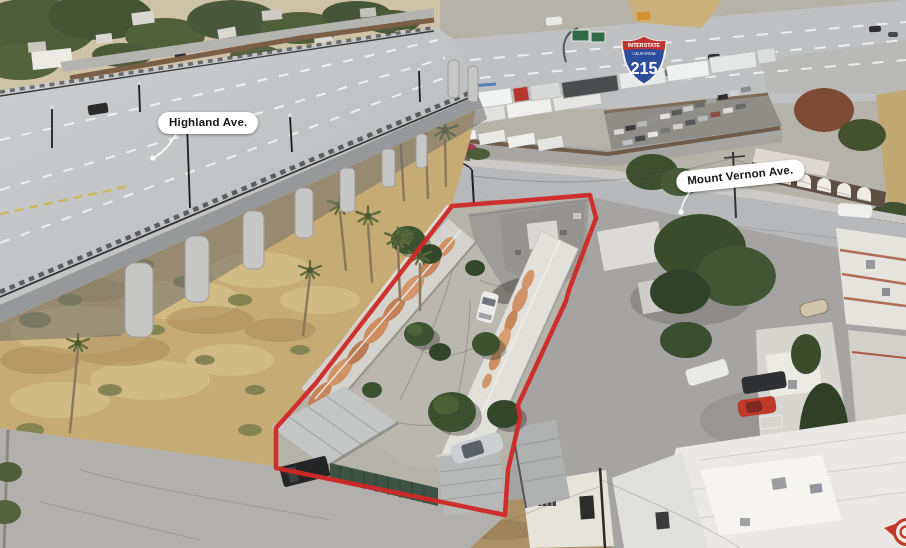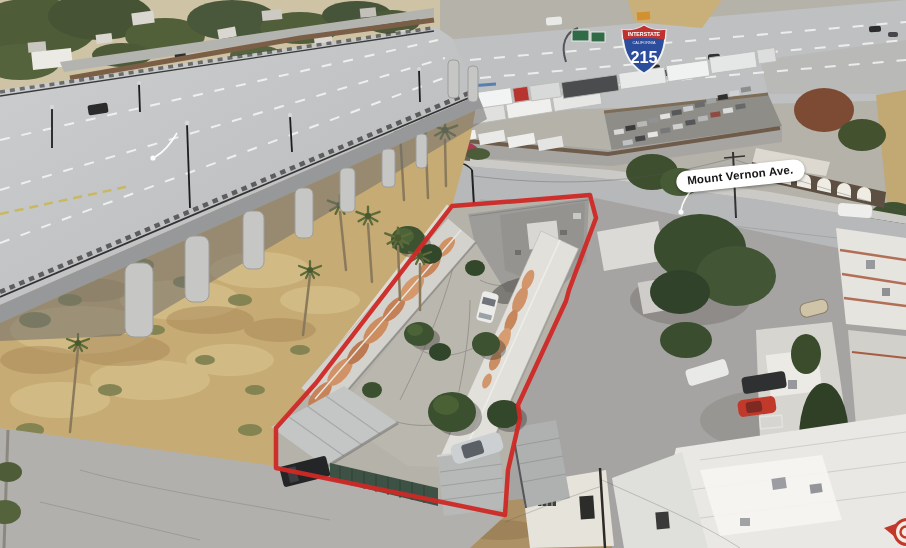--- a/index.html
+++ b/index.html
@@ -8,21 +8,21 @@
     background:#b5b2aa;font-family:"Liberation Sans",sans-serif;
   }
   .stage svg.scene{position:absolute;left:0;top:0;}
   .pill{
     position:absolute;background:var(--pill_bg,#fff);color:var(--pill_text,#151515);
     font-weight:bold;font-size:11.5px;line-height:1;padding:5px 11px;border-radius:13px;
     box-shadow:0 1px 3px rgba(0,0,0,.4);white-space:nowrap;letter-spacing:.2px;
   }
   .pill-highland{left:158px;top:112px;}
   .pill-mv{left:676px;top:165px;transform:rotate(-6deg);}
-  .shield{position:absolute;left:620px;top:22px;width:48px;height:55px;}
+  .shield{position:absolute;left:620px;top:33px;width:48px;height:55px;}
   .shield text{font-family:"Liberation Sans",sans-serif;}
 </style>
 </head>
 <body>
 
 <div class="stage">
 <svg class="scene" width="906" height="548" viewBox="0 0 906 548">
 
   <g>
     <rect x="0" y="0" width="440" height="105" fill="#cfc3a6"></rect>
@@ -544,20 +544,23 @@
 
   <polygon fill="none" stroke-linejoin="round" opacity=".96" points="452,206 518,201 590,195 596,218 569,290 566,301 518,405 520,418 508,470 505,515 276,468 276,428 316,383" stroke="#ce2a26" stroke-width="4.5"></polygon>
 
   <g>
     <polygon points="884,528 898,523 895,537" fill="#c2382b"></polygon>
     <circle cx="907" cy="532" r="12.5" fill="#f3ece2" stroke="#c2382b" stroke-width="3"></circle>
     <circle cx="906" cy="532" r="5.5" fill="none" stroke="#c2382b" stroke-width="2.4"></circle>
   </g>
 </svg>
 
+<div class="pill pill-highland">
+  <span>Highland Ave.</span>
+</div>
 <div class="pill pill-mv">
   <span>Mount Vernon Ave.</span>
 </div>
 
 <div class="shield">
   <svg width="48" height="55" viewBox="0 0 100 110">
     <path d="M50,5 C62,13 80,17 95,14 C95,46 89,82 50,105 C11,82 5,46 5,14 C20,17 38,13 50,5 Z" fill="var(--shield_blue,#2c4d9c)" stroke="#f2f2f0" stroke-width="4"></path>
     <path d="M50,5 C62,13 80,17 95,14 L93,34 C64,30 36,30 7,34 L5,14 C20,17 38,13 50,5 Z" fill="var(--shield_red,#bf3430)"></path>
     <text x="50" y="27" text-anchor="middle" font-size="11" font-weight="bold" fill="#ffffff">INTERSTATE</text>
     <text x="50" y="44" text-anchor="middle" font-size="8" fill="#e8eaf2">CALIFORNIA</text>

